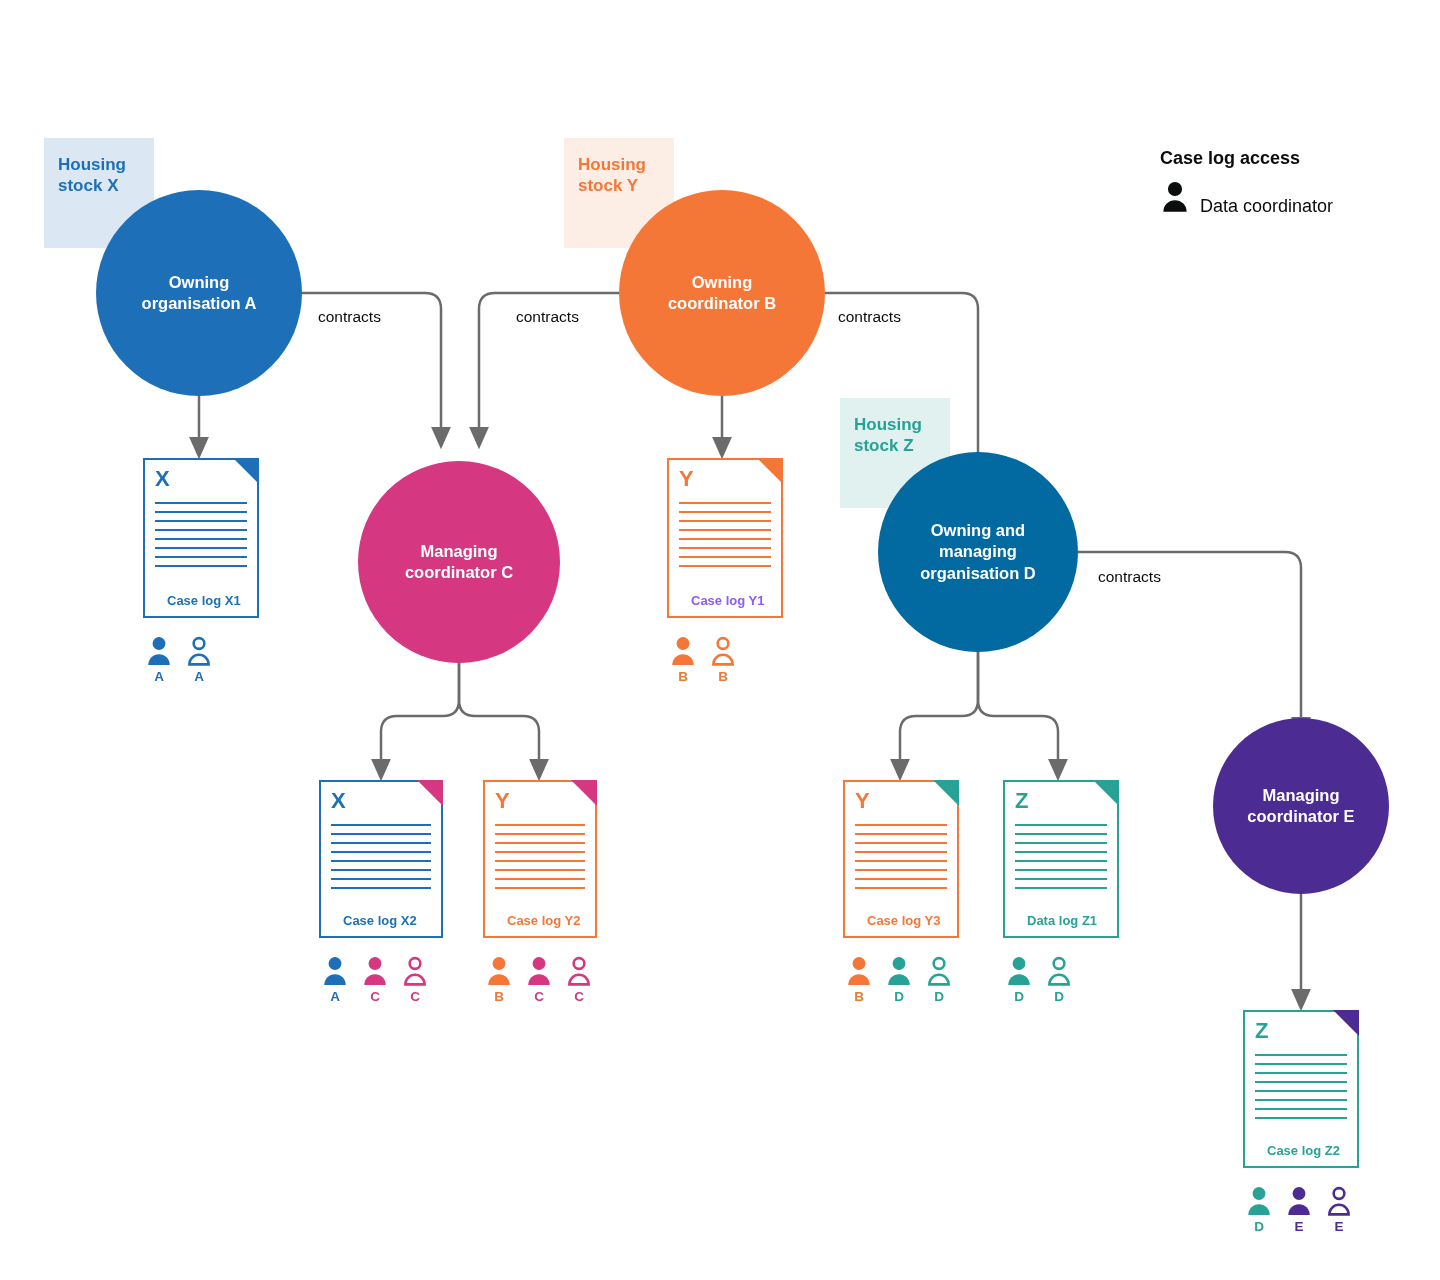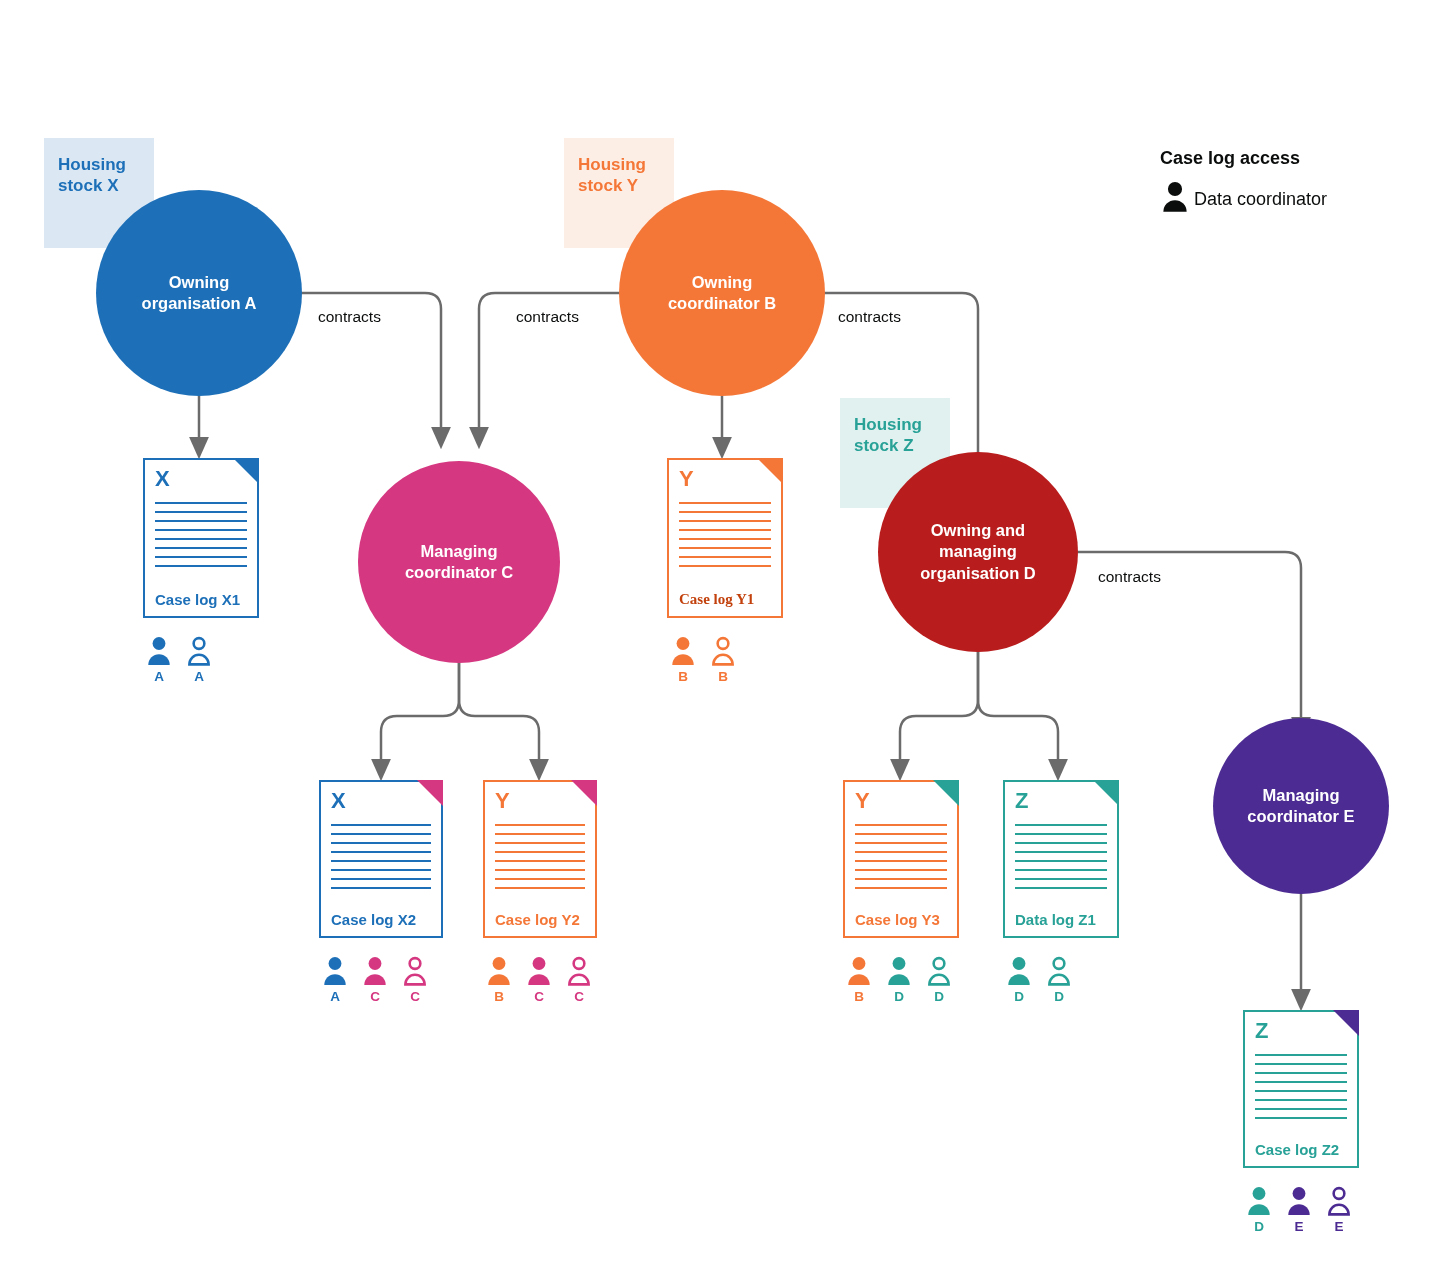--- a/index.html
+++ b/index.html
@@ -84,23 +84,23 @@
     right: 10px;
     top: 42px;
   }
   .doc .lines i {
     display: block;
     height: 2px;
     margin-bottom: 7px;
   }
   .doc .doc-caption {
     position: absolute;
-    left: 10px;
+    left: 22px;
     bottom: 8px;
-    font-size: 15px;
+    font-size: 13px;
     font-weight: bold;
   }
 
   
   .people-row {
     position: absolute;
     display: flex;
     gap: 10px;
   }
   .person {
@@ -127,22 +127,22 @@
 
   
   #legend { left: 1160px; top: 148px; width: 260px; }
   #legend .legend-title {
     font-size: 18px;
     font-weight: bold;
     margin-bottom: 12px;
   }
   #legend .legend-row {
     display: flex;
-    align-items: center;
-    gap: 4px;
+    align-items: flex-end;
+    gap: 10px;
     margin-bottom: 10px;
   }
   #legend .legend-row span.txt { font-size: 18px; }
 
   svg.lines-layer {
     position: absolute;
     left: 0; top: 0;
     width: 1440px;
     height: 1280px;
     pointer-events: none;
@@ -215,21 +215,21 @@
     </div>
   </div>
 
   <div class="abs org-circle" style="left:358px; top:461px; width:202px; height:202px; background:#d53880;">
     <div>
       <div>Managing</div>
       <div>coordinator C</div>
     </div>
   </div>
 
-  <div class="abs org-circle" style="left:878px; top:452px; width:200px; height:200px; background:#b91c1c;">
+  <div class="abs org-circle" style="left:878px; top:452px; width:200px; height:200px; background:#0369a1;">
     <div>
       <div>Owning and</div>
       <div>managing</div>
       <div>organisation D</div>
     </div>
   </div>
 
   <div class="abs org-circle" style="left:1213px; top:718px; width:176px; height:176px; background:#4c2c92;">
     <div>
       <div>Managing</div>
@@ -284,21 +284,21 @@
     <div class="lines">
       <i style="background:#f47738;"></i>
         <i style="background:#f47738;"></i>
         <i style="background:#f47738;"></i>
       <i style="background:#f47738;"></i>
         <i style="background:#f47738;"></i>
         <i style="background:#f47738;"></i>
       <i style="background:#f47738;"></i>
         <i style="background:#f47738;"></i>
     </div>
-    <div class="doc-caption" style="color:#c2410c;font-family:Liberation Serif, serif;">Case log Y1</div>
+    <div class="doc-caption" style="color:#8b5cf6;">Case log Y1</div>
   </div>
   <div class="people-row" style="left:668px; top:636px;">
     <div class="person">
       <span class="glyph">
         <svg width="26" height="30" viewBox="0 0 24 28">
             <circle cx="12" cy="7" r="6" fill="#f47738"></circle>
             <path d="M2,27 a10,10 0 0 1 20,0 z" fill="#f47738"></path>
           </svg>
       </span>
       <span class="plabel" style="color:#f47738;">B</span>

